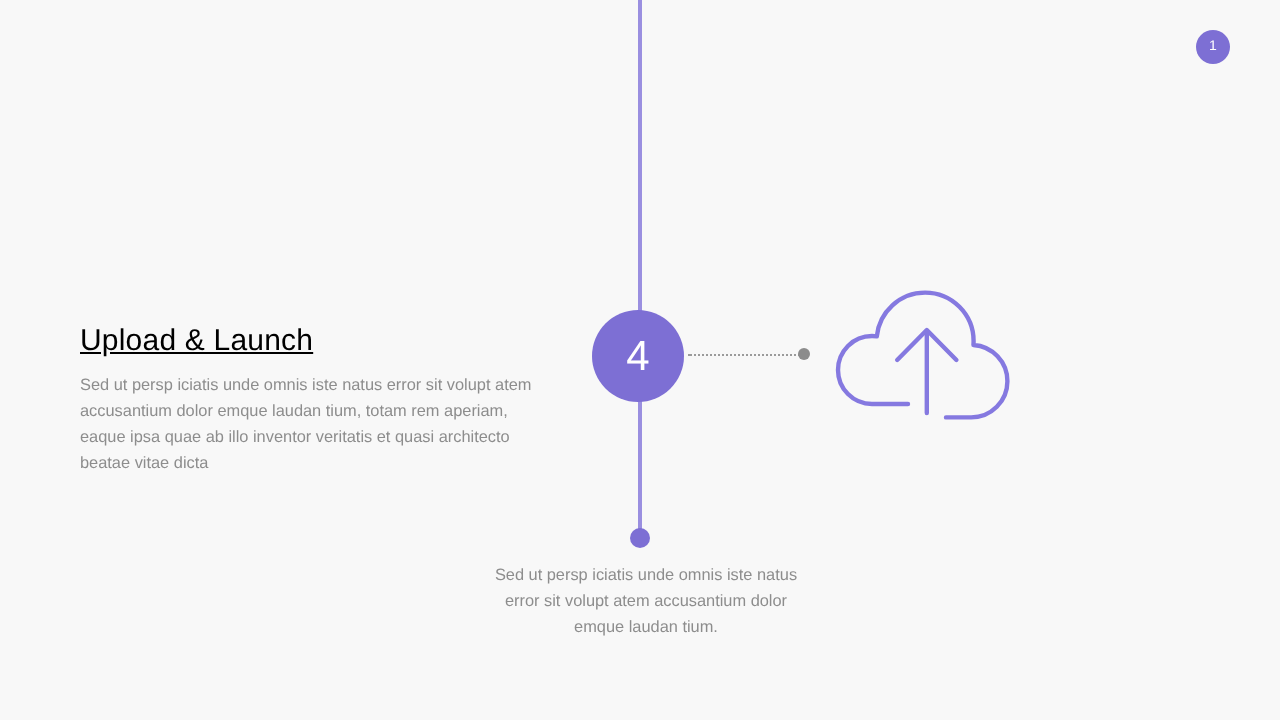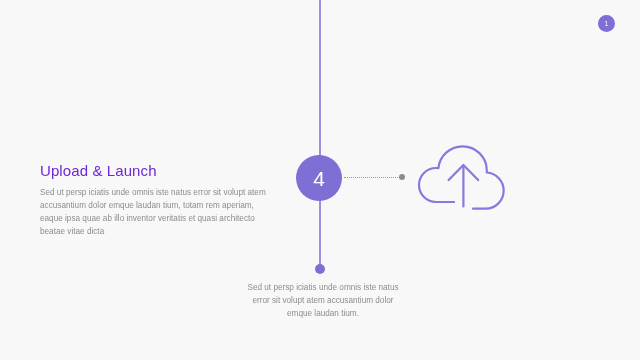--- a/index.html
+++ b/index.html
@@ -90,23 +90,24 @@
   
   .content-block {
     position: absolute;
     left: 40px;
     top: 162px;
     width: 234px;
   }
   .content-title {
     font-size: 15px;
     font-weight: 400;
-    color: #6d28d9;
+    color: #000000;
     margin: 0 0 7px 0;
     letter-spacing: 0.1px;
+    text-decoration: underline;
   }
   .content-body {
     font-size: 8.2px;
     line-height: 13px;
     color: #8d8d8d;
     margin: 0;
   }
 
   
   .caption-block {

